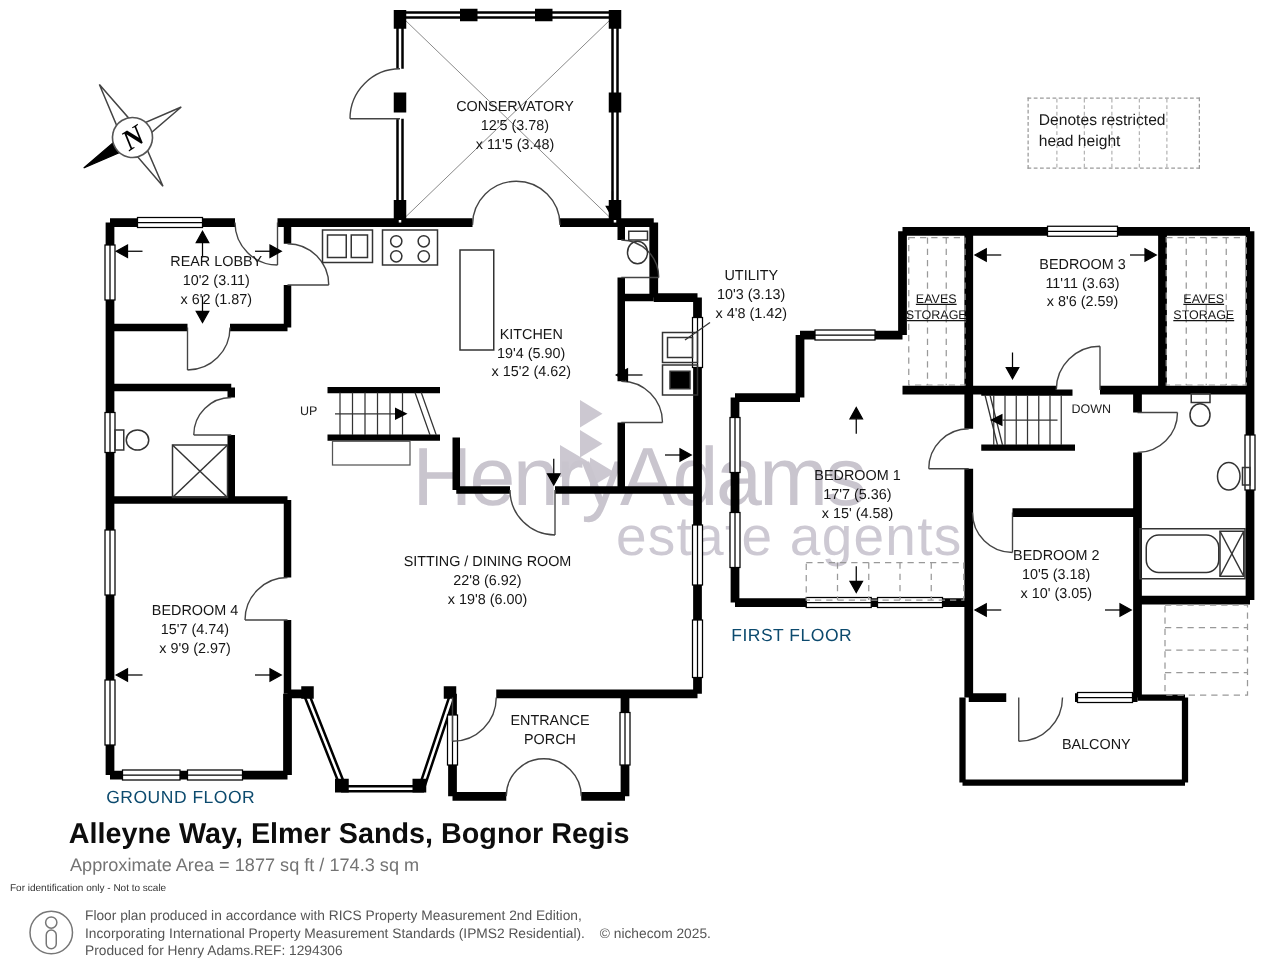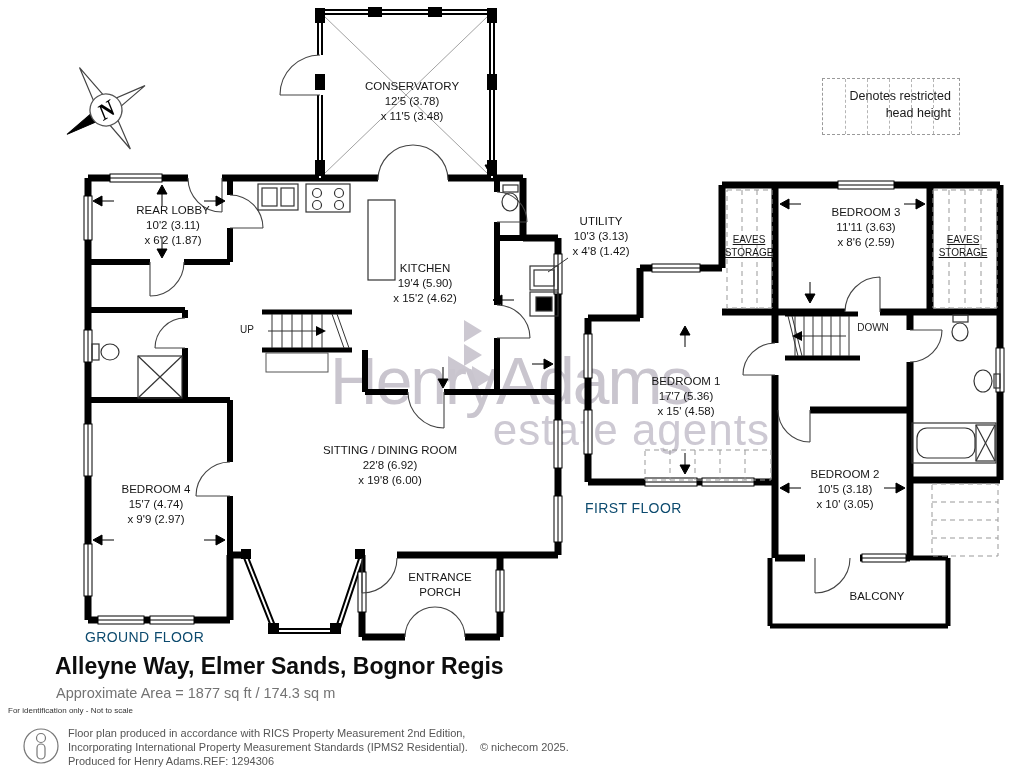--- a/index.html
+++ b/index.html
@@ -14,21 +14,21 @@
   
   .rlabel{position:absolute;transform:translateX(-50%);text-align:center;
           font-size:11.5px;line-height:1.32;white-space:nowrap;z-index:4;color:#161616;}
   .rlabel.small{font-size:10px;text-decoration:underline;}
   .floor-label{position:absolute;font-size:14px;letter-spacing:.4px;z-index:4;color:#0c4a6e;}
   .stair-label{position:absolute;transform:translateX(-50%);font-size:10px;z-index:4;color:#222;}
   
   .legend{position:absolute;left:822px;top:78px;width:136px;height:55px;
           border:1px dashed #9a9a9a;z-index:4;}
   .legend .dash{position:absolute;top:0;bottom:0;border-left:1px dashed #b5b5b5;}
-  .legend .txt{position:absolute;left:8px;right:8px;top:9px;text-align:right;
+  .legend .txt{position:absolute;left:8px;right:8px;top:9px;text-align:left;
                font-size:12.5px;line-height:1.35;color:#1a1a1a;}
   
   .title{position:absolute;left:55px;top:653px;font-size:23px;font-weight:bold;color:#0d0d0d;z-index:4;}
   .area{position:absolute;left:8px;top:685px;font-size:14.5px;color:#737373;z-index:4;margin-left:48px;}
   .disc{position:absolute;left:8px;top:706px;font-size:8px;color:#333;z-index:4;}
   .footer{position:absolute;left:22px;top:726px;display:flex;gap:8px;z-index:4;}
   .footer .ftxt{font-size:11px;line-height:14px;color:#555;}
   .footer .cpy{margin-left:12px;}
   .footer .ref{}
   .north{position:absolute;left:48px;top:48px;z-index:4;}
@@ -440,21 +440,21 @@
   </div>
   <div class="rlabel small" style="left:963px;top:233px">
     <div>EAVES</div>
     <div>STORAGE</div>
   </div>
   <div class="rlabel" style="left:686px;top:374px">
     <div>BEDROOM 1</div>
     <div>17'7 (5.36)</div>
     <div>x 15' (4.58)</div>
   </div>
-  <div class="rlabel" style="left:845px;top:467px">
+  <div class="rlabel" style="left:845px;top:438px">
     <div>BEDROOM 2</div>
     <div>10'5 (3.18)</div>
     <div>x 10' (3.05)</div>
   </div>
   <div class="rlabel" style="left:877px;top:589px">
     <div>BALCONY</div>
   </div>
   <div class="stair-label" style="left:873px;top:322px">DOWN</div>
   <div class="floor-label" style="left:585px;top:500px">FIRST FLOOR</div>
 

